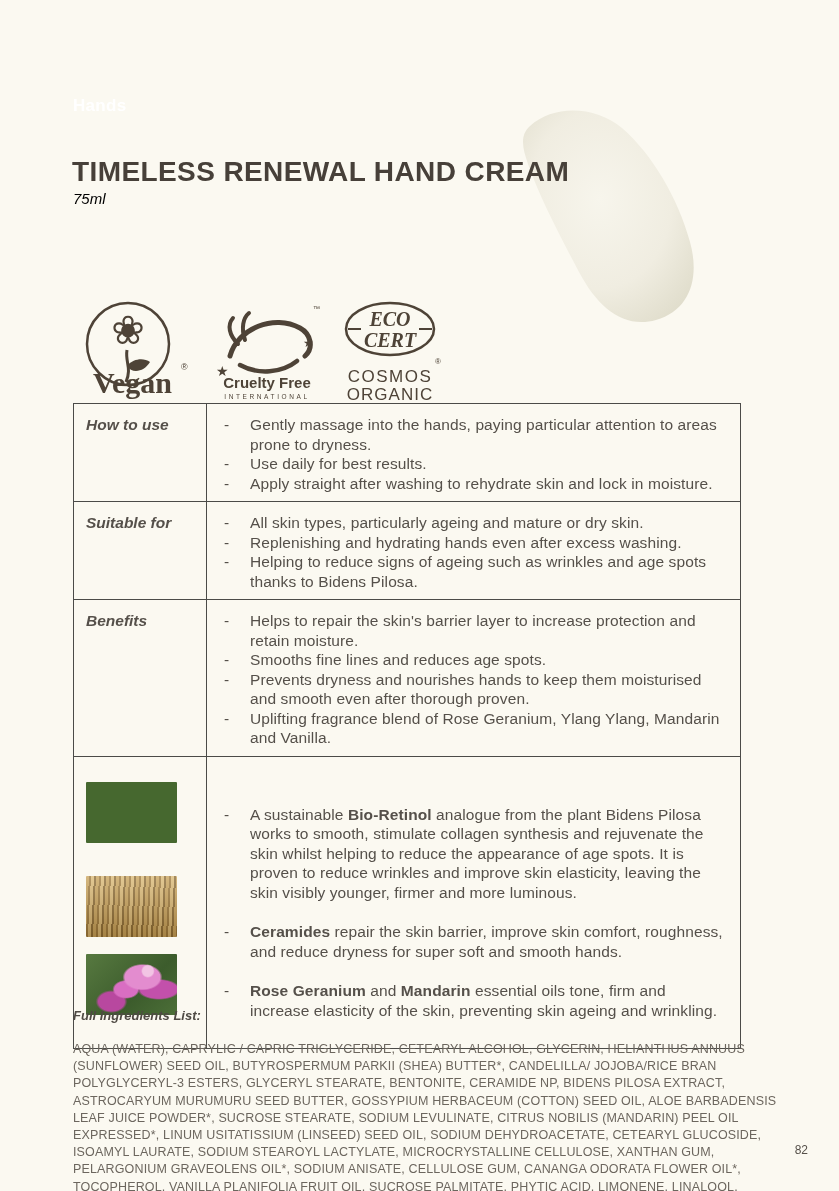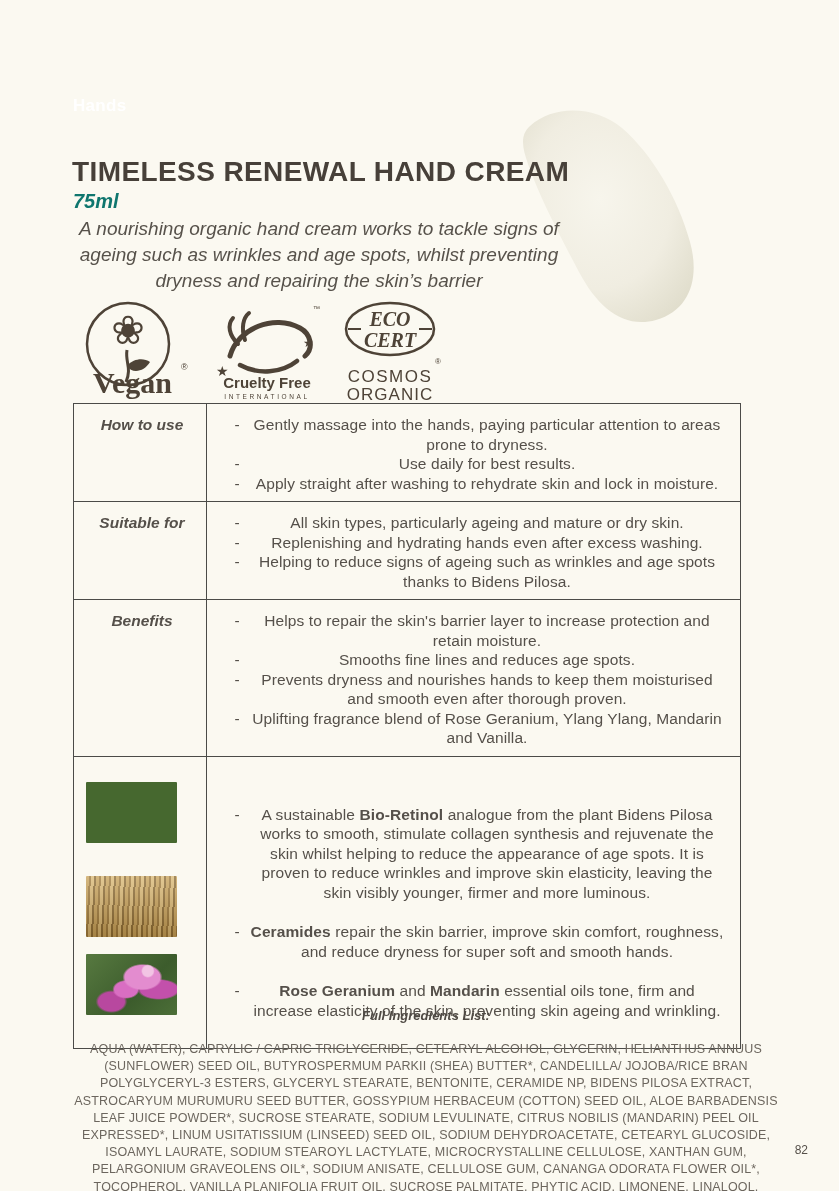--- a/index.html
+++ b/index.html
@@ -1,32 +1,32 @@
 <!DOCTYPE html>
 <html><head>
 <meta charset="utf-8">
 <style>
   * { margin:0; padding:0; box-sizing:border-box; }
   html,body { background:#e9e7e0; }
   .page {
     position:relative; width:839px; height:1191px; margin:0 auto;
     background:#fbf9f1; overflow:hidden;
-    font-family:"Liberation Sans", sans-serif; color:#56514a;text-align:center;
+    font-family:"Liberation Sans", sans-serif; color:#56514a;
   }
   .section-label {
     position:absolute; left:73px; top:96px;
     font-size:17px; font-weight:bold; color:#ffffff; letter-spacing:.3px;
   }
   .title {
     position:absolute; left:72px; top:156px;
     font-size:28px; font-weight:bold; color:#474039; letter-spacing:.4px;
   }
   .volume {
     position:absolute; left:73px; top:190px;
-    font-size:20px; font-style:italic; color:#0f766e;font-weight:bold;
+    font-size:15px; font-style:italic; color:#000000;
   }
   .description {
     position:absolute; left:73px; top:216px; width:492px;
     font-size:19px; font-style:italic; line-height:26px; color:#57524b;
   }
   .smear { position:absolute; left:512px; top:102px; }
   .logos { position:absolute; left:76px; top:300px; display:flex; gap:18px; align-items:flex-start; }
   svg text { fill:#4e4337; }
   .info-table {
     position:absolute; left:73px; top:403px; width:668px;
@@ -94,21 +94,20 @@
         <stop offset="0%" stop-color="#f7f5ec"></stop>
         <stop offset="62%" stop-color="#f0ede1"></stop>
         <stop offset="100%" stop-color="#e1decd"></stop>
       </radialGradient>
     </defs>
     <path d="M18 24 C42 2 84 4 110 26 C140 52 166 96 178 140 C188 176 178 208 144 218 C112 227 86 206 67 170 C48 134 28 96 16 62 C10 45 8 33 18 24 Z" fill="url(#cg)"></path>
   </svg>
 
   <div class="title">TIMELESS RENEWAL HAND CREAM</div>
   <div class="volume">75ml</div>
-  <div class="description">A nourishing organic hand cream works to tackle signs of ageing such as wrinkles and age spots, whilst preventing dryness and repairing the skin’s barrier</div>
 
   <div class="logos">
 
     <svg width="116" height="102" viewBox="0 0 116 102">
       <circle cx="52" cy="44" r="41" fill="none" stroke="#4e4337" stroke-width="2.5"></circle>
       <text x="52" y="44" text-anchor="middle" font-size="40">❀</text>
       <path d="M51 50 C49 62 56 68 50 82" stroke="#4e4337" stroke-width="3" fill="none"></path>
       <path d="M51 66 C58 58 68 58 74 62 C68 72 56 74 51 66 Z" fill="#4e4337"></path>
       <text x="17" y="93" font-family="Liberation Serif, serif" font-weight="bold" font-size="30">Vegan</text>
       <text x="105" y="70" font-size="9">®</text>

